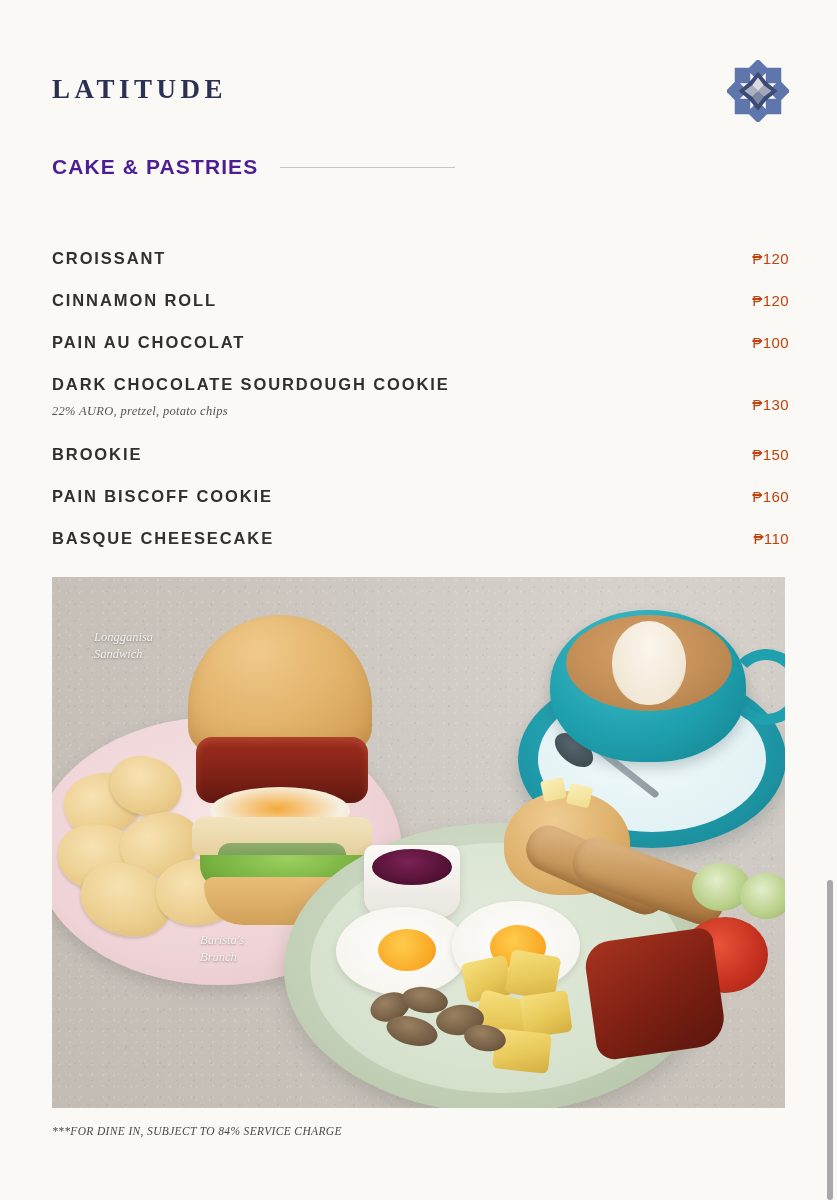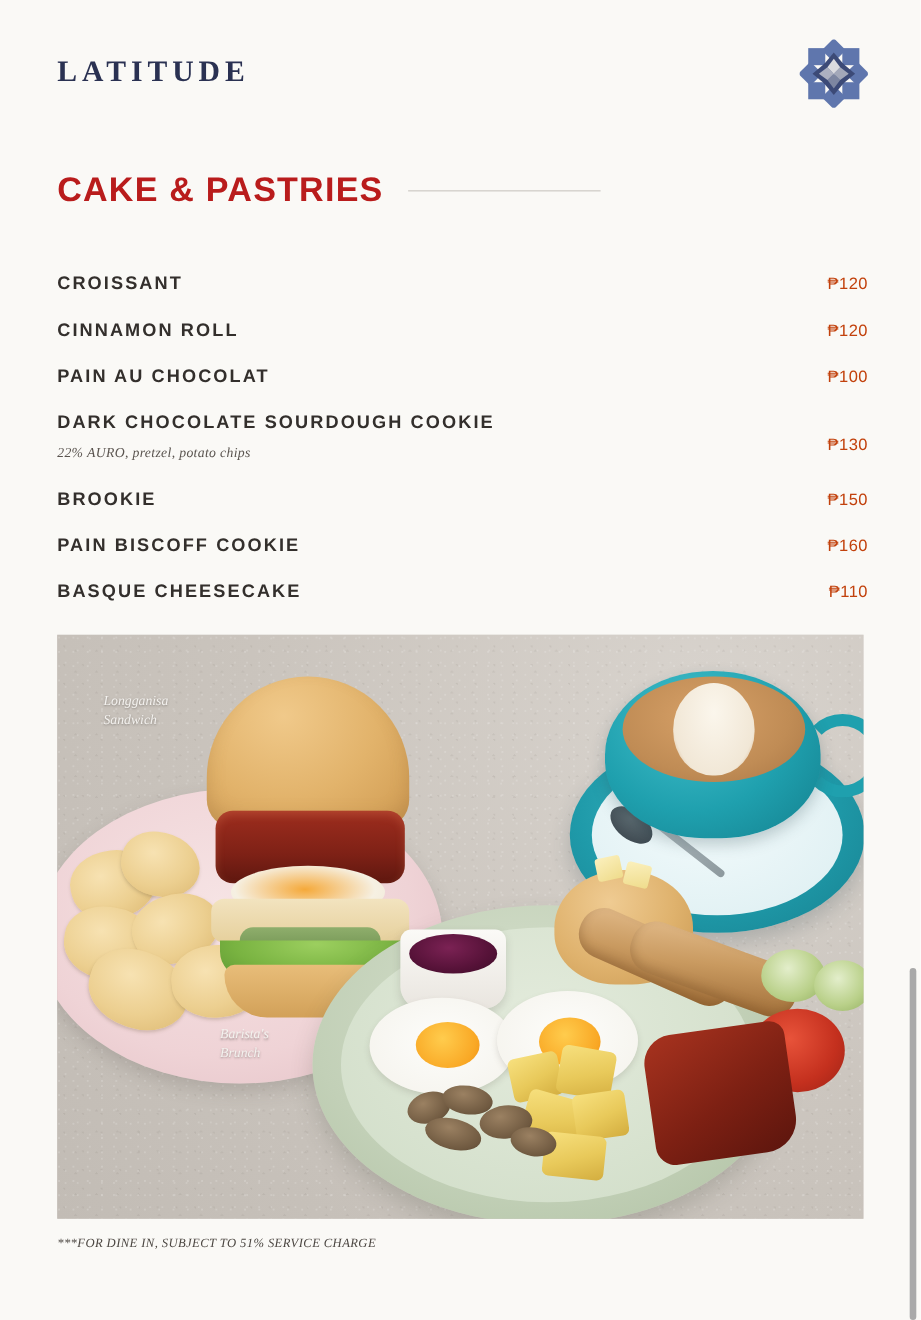--- a/index.html
+++ b/index.html
@@ -14,21 +14,21 @@
     position: relative;
     width: 837px;
     height: 1200px;
     background: #faf9f6;
     overflow: hidden;
   }
 
   
   .header {
     position: absolute;
-    top: 36px;
+    top: 60px;
     left: 52px;
     right: 48px;
     height: 70px;
   }
   .brand {
     position: absolute;
     left: 0;
     top: 14px;
     font-family: "Liberation Serif", serif;
     font-weight: bold;
@@ -47,24 +47,24 @@
   
   .section-head {
     position: absolute;
     left: 52px;
     right: 48px;
     top: 155px;
     display: flex;
     align-items: center;
   }
   .section-title {
-    font-size: 31px;
+    font-size: 21px;
     font-weight: bold;
     letter-spacing: 1.1px;
-    color: #b91c1c;
+    color: #4c1d95;
     white-space: nowrap;
   }
   .section-rule {
     height: 1px;
     background: #c9c6c0;
     width: 175px;
     margin-left: 22px;
   }
 
   
@@ -591,19 +591,19 @@
       <div class="mushroom" style="left:2px;  top:8px;  width:40px; height:28px; transform:rotate(-18deg);"></div>
       <div class="mushroom" style="left:34px; top:2px;  width:46px; height:26px; transform:rotate(8deg);"></div>
       <div class="mushroom" style="left:18px; top:32px; width:52px; height:28px; transform:rotate(14deg);"></div>
       <div class="mushroom" style="left:68px; top:20px; width:48px; height:30px; transform:rotate(-6deg);"></div>
       <div class="mushroom" style="left:96px; top:40px; width:42px; height:26px; transform:rotate(10deg);"></div>
     </div>
     <div class="caption caption-brunch">Barista's
 Brunch</div>
   </div>
 
-  <div class="footnote">***FOR DINE IN, SUBJECT TO 51% SERVICE CHARGE</div>
+  <div class="footnote">***FOR DINE IN, SUBJECT TO 84% SERVICE CHARGE</div>
 
   <div class="scrollbar-track">
     <div class="scrollbar-thumb"></div>
   </div>
 
 </div>
 
 </body></html>

